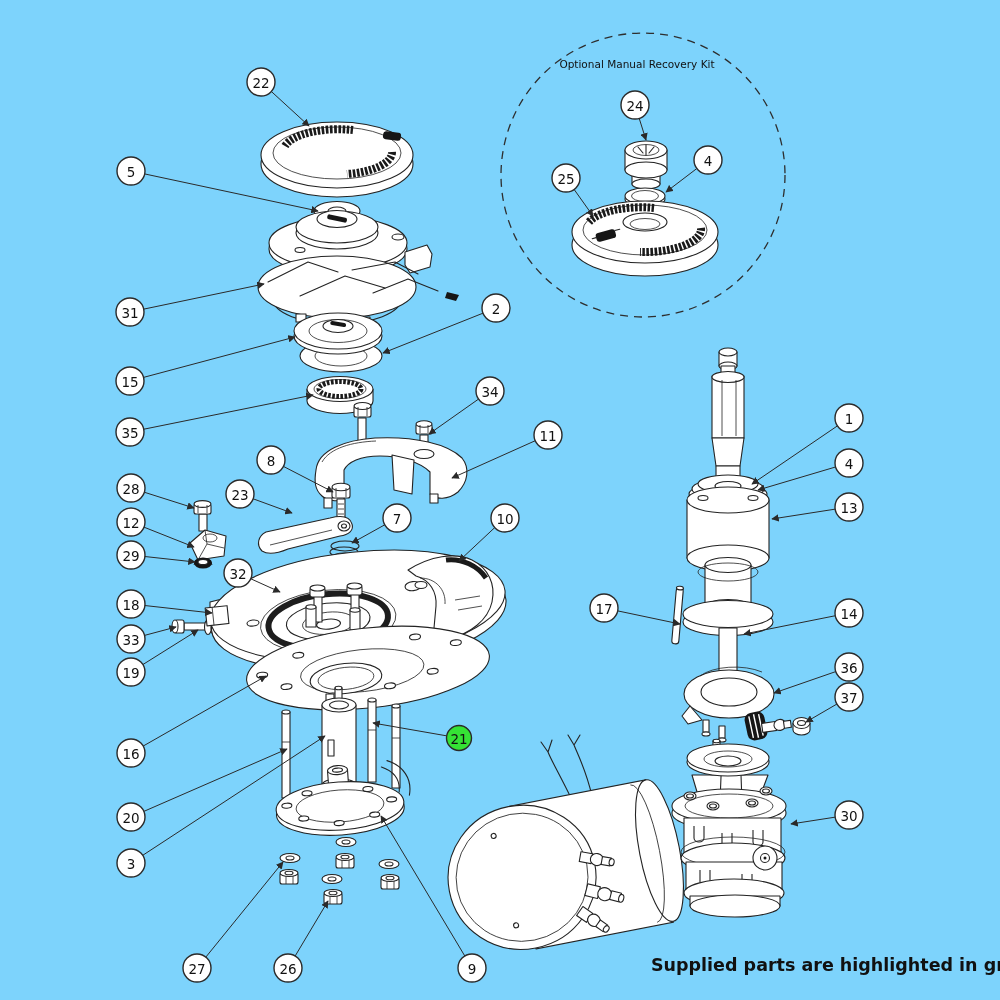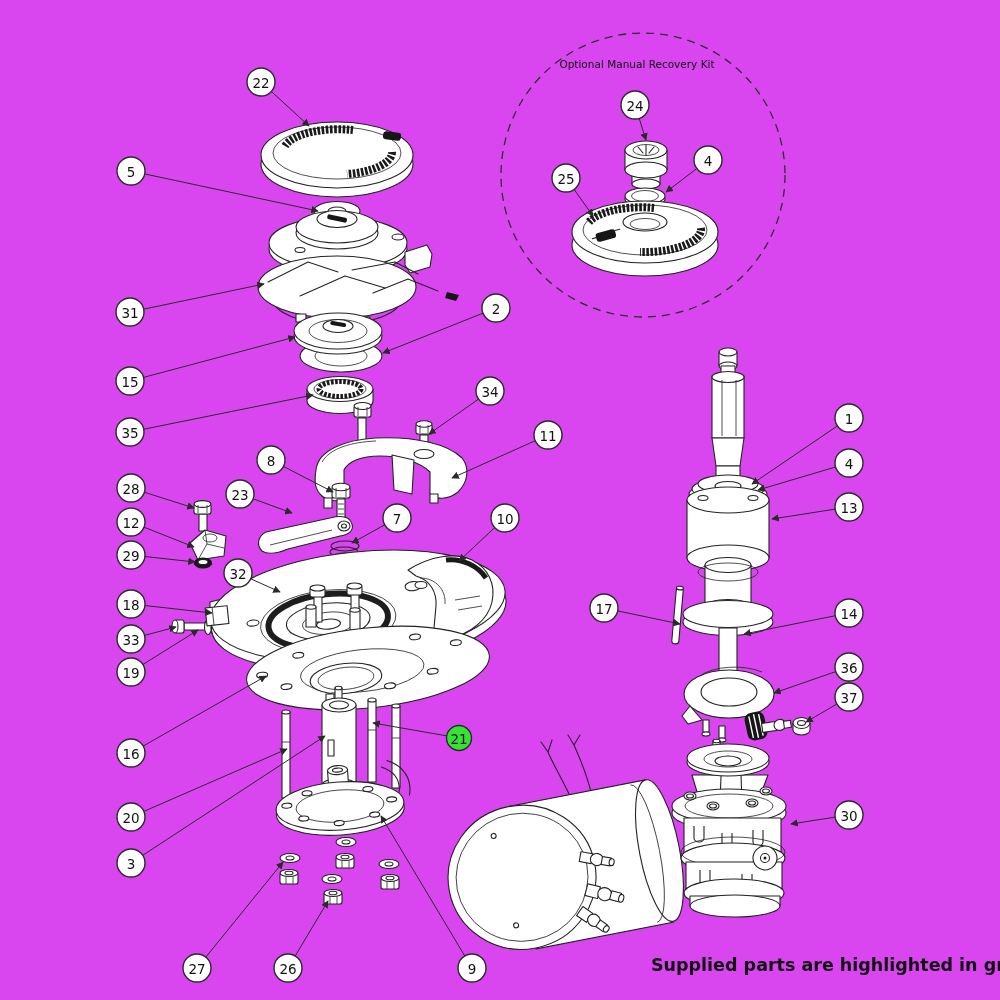--- a/index.html
+++ b/index.html
@@ -1,16 +1,16 @@
 <!DOCTYPE html>
 <html><head>
 <meta charset="utf-8">
 <style>
   html,body{margin:0;padding:0;background:#fff;}
-  .stage{position:relative;width:1000px;height:1000px;background:#d946ef;overflow:hidden;
+  .stage{position:relative;width:1000px;height:1000px;background:#7dd3fc;overflow:hidden;
          font-family:"DejaVu Sans","Liberation Sans",sans-serif;}
   svg{display:block}
   .ln{fill:none;stroke:#232323;stroke-width:1.1;stroke-linejoin:round;stroke-linecap:round}
   .wh{fill:#ffffff;stroke:#232323;stroke-width:1.1;stroke-linejoin:round}
   .thin{fill:none;stroke:#232323;stroke-width:.8}
   .dk{fill:#161616;stroke:none}
   .band2{fill:none;stroke:#1a1a1a;stroke-width:8;stroke-dasharray:2.6 1.5}
   .hatch{stroke:#232323;stroke-width:.8}
   .leader{stroke:#2a2a2a;stroke-width:1;fill:none}
   .balloon{stroke:#2a2a2a;stroke-width:1.4}

